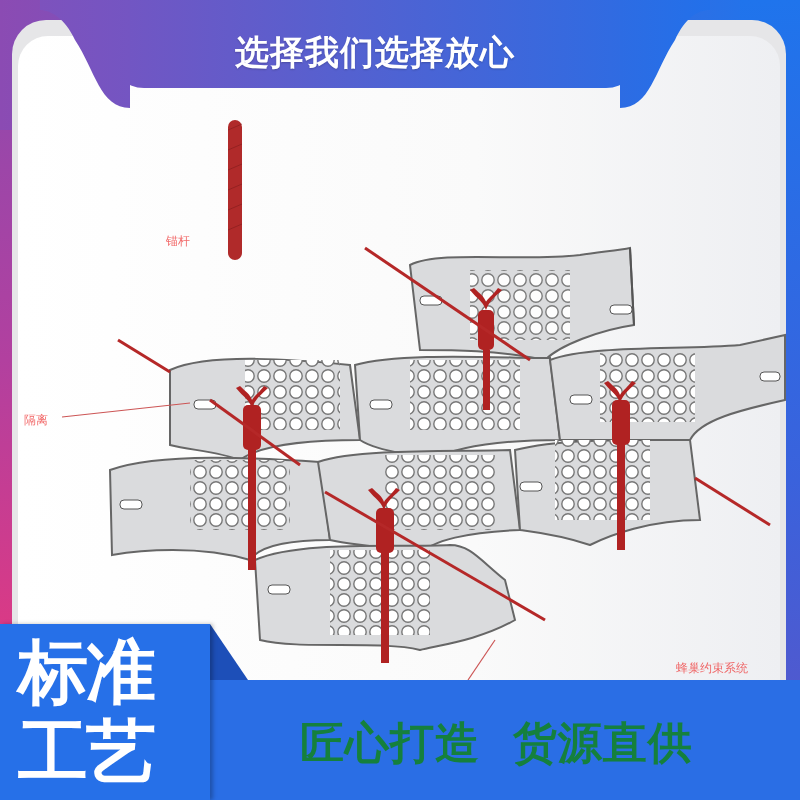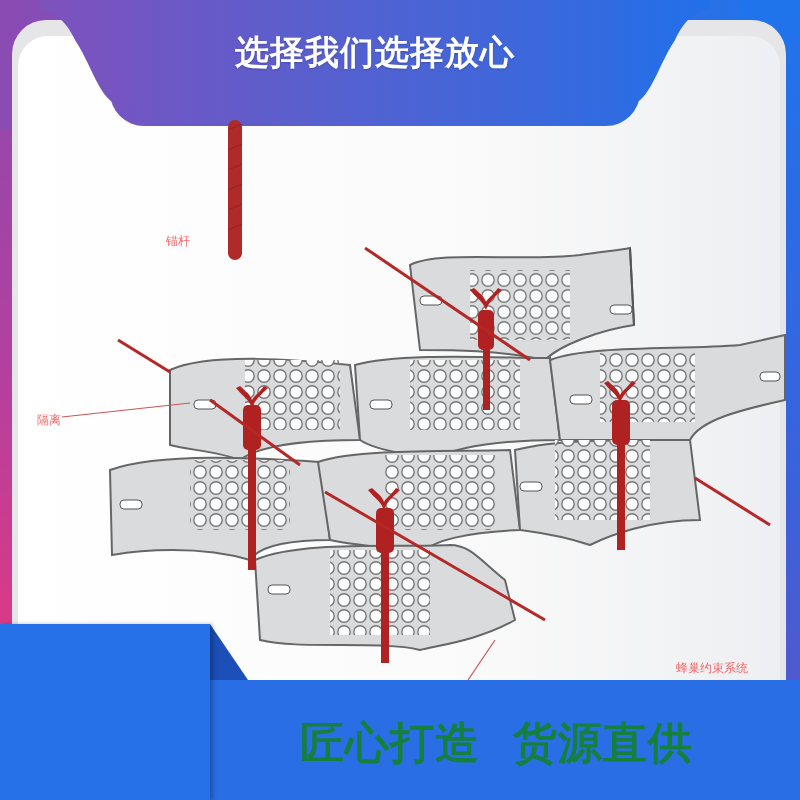--- a/index.html
+++ b/index.html
@@ -7,21 +7,21 @@
        background:linear-gradient(180deg,#8a4bb0 0%,#b2409f 45%,#d93a86 78%,#2a6be2 78%);
        font-family:"DejaVu Sans","Liberation Sans",sans-serif;}
   .bg-right{position:absolute;right:0;top:0;width:60px;height:800px;
        background:linear-gradient(180deg,#1f74ec 0%,#3a62dc 60%,#5b55c8 100%);}
   .bg-top{position:absolute;left:0;top:0;width:800px;height:130px;
        background:linear-gradient(90deg,#8b4bb3 0%,#6c57c3 35%,#3d67da 70%,#1d76ee 100%);}
   .card{position:absolute;left:12px;top:20px;width:774px;height:660px;
        background:#e6e6e8;border-radius:34px 34px 0 0;}
   .card-inner{position:absolute;left:18px;top:36px;width:762px;height:660px;
        background:linear-gradient(90deg,#ffffff 0%,#fafafa 60%,#eeeff2 100%);border-radius:30px 30px 0 0;}
-  .title-tab{position:absolute;left:110px;top:0;width:530px;height:126px;
+  .title-tab{position:absolute;left:110px;top:0;width:530px;height:88px;
        background:linear-gradient(90deg,#7455c2 0%,#5461d0 45%,#2d6ce3 100%);
        border-radius:0 0 34px 34px;}
   .title-tab:before{content:"";position:absolute;left:-70px;top:0;width:90px;height:108px;
        background:linear-gradient(90deg,#7d52bd,#7455c2);
        clip-path:path('M0 0 L90 0 L90 108 C60 108 55 70 35 40 C25 18 10 10 0 10 Z');}
   .title-tab:after{content:"";position:absolute;right:-70px;top:0;width:90px;height:108px;
        background:linear-gradient(90deg,#2d6ce3,#2270ea);
        clip-path:path('M0 0 L90 0 L90 10 C78 10 65 18 55 40 C35 70 30 108 0 108 Z');}
   .title{position:absolute;left:0;top:30px;width:100%;text-align:center;color:#fff;
        font-weight:bold;font-size:34px;letter-spacing:1px;text-shadow:0 1px 2px rgba(0,0,0,.2);}
@@ -123,21 +123,23 @@
     <line x1="325" y1="492" x2="545" y2="620"></line>
     <line x1="695" y1="478" x2="770" y2="525"></line>
   </g>
   <g stroke="#c55" stroke-width="1.2">
     <line x1="62" y1="417" x2="190" y2="403"></line>
     <line x1="468" y1="680" x2="495" y2="640"></line>
   </g>
 </svg>
 
 <div class="lbl" style="left:166px;top:233px;">锚杆</div>
-<div class="lbl" style="left:24px;top:412px;margin-left:13px;">隔离</div>
+<div class="lbl" style="left:24px;top:412px;">隔离</div>
 <div class="lbl" style="left:676px;top:660px;">蜂巢约束系统</div>
 
 <div class="bottom-bar"></div>
 <div class="badge-fold"></div>
 <div class="badge"></div>
 <div class="badge-text">
+  <div>标准</div>
+  <div>工艺</div>
 </div>
 <div class="slogan">匠心打造  货源直供</div>
 
 </body></html>

